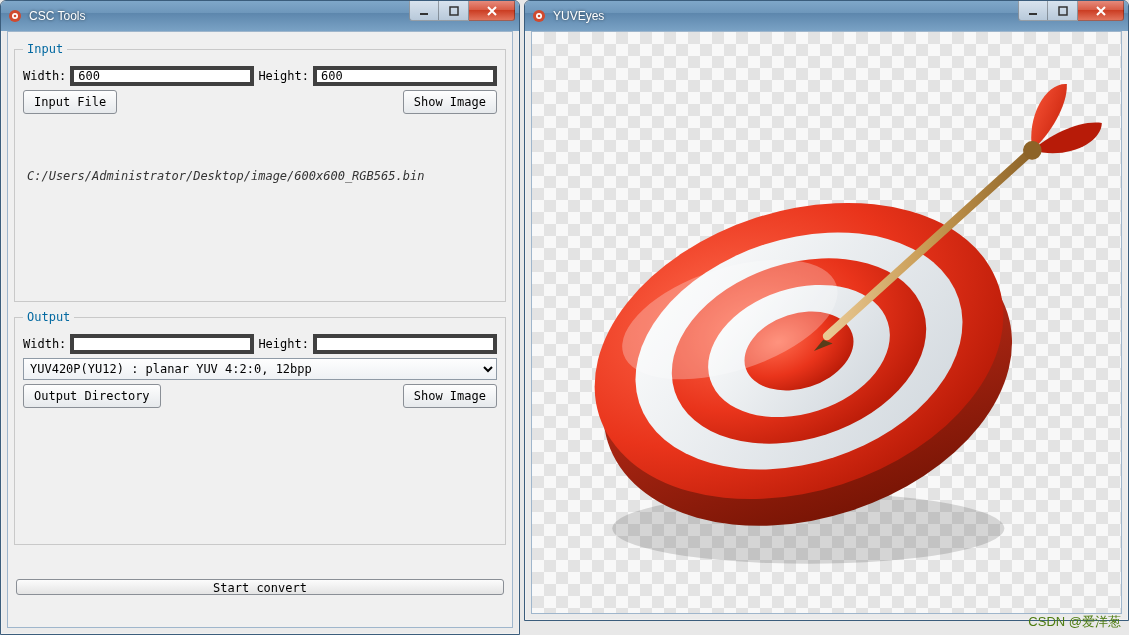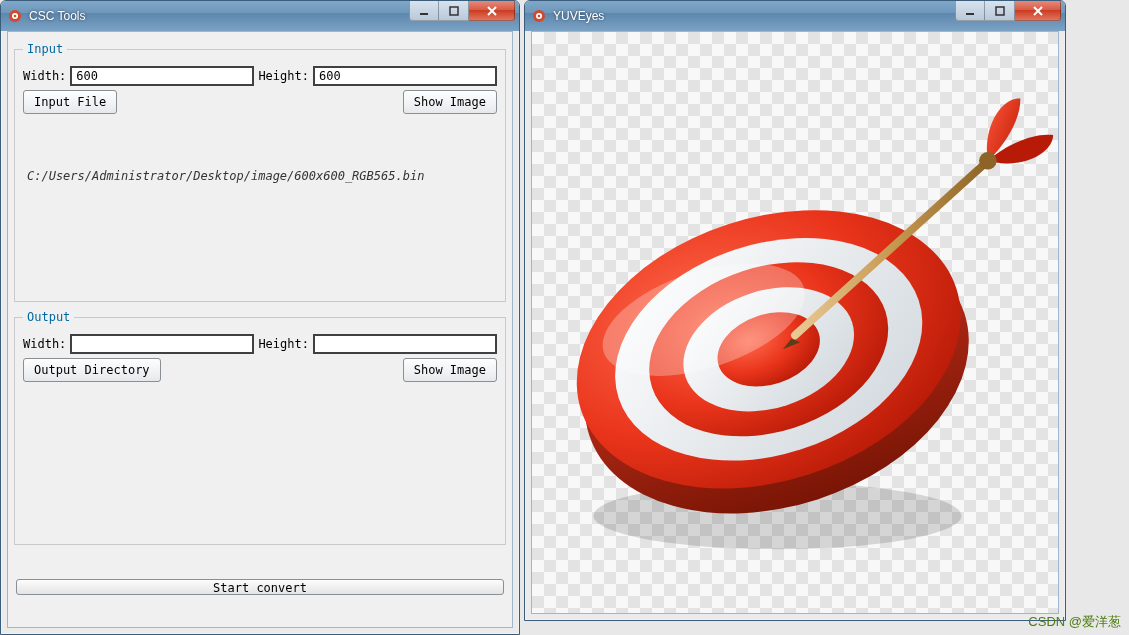--- a/index.html
+++ b/index.html
@@ -101,21 +101,21 @@
   fieldset.grp legend {
     padding: 0 4px;
     color: #0369a1;
     font-family: "SimSun", monospace;
   }
   .row { display: flex; align-items: center; gap: 4px; margin-bottom: 4px; justify-content: flex-end; }
   .lbl { white-space: nowrap; }
   input[type=text].fld {
     flex: 1;
     height: 20px;
-    border: 2px solid #404040;
+    border: 4px solid #404040;
     padding: 1px 4px;
     font-family: "SimSun", monospace;
     font-size: 12px;
   }
   select.combo {
     width: 100%;
     height: 22px;
     border: 1px solid #8f9aa6;
     background: linear-gradient(#fefefe, #eef1f4);
     font-family: "SimSun", monospace;
@@ -227,32 +227,37 @@
       </fieldset>
 
       <fieldset class="grp" id="grp-output">
         <legend>Output</legend>
         <div class="row">
           <span class="lbl">Width:</span>
           <input type="text" class="fld" value="" style="">
           <span class="lbl">Height:</span>
           <input type="text" class="fld" value="" style="">
         </div>
+        <div class="row">
+          <select class="combo">
+            <option>YUV420P(YU12) : planar YUV 4:2:0, 12bpp</option>
+          </select>
+        </div>
         <div class="btnrow">
           <button class="btn">Output Directory</button>
           <button class="btn">Show Image</button>
         </div>
       </fieldset>
 
       <button class="start-btn">Start convert</button>
     </div>
   </div>
 </div>
 
-<div class="window" style="left:524px; top:0; width:542px; height:621px;">
+<div class="window" style="left:524px; top:0; width:605px; height:621px;">
   <div class="titlebar">
     <span class="app-icon">
       <svg width="16" height="16" viewBox="0 0 16 16">
           <circle cx="8" cy="8" r="6" fill="#d04a2f"></circle>
           <circle cx="8" cy="8" r="3" fill="#fff"></circle>
           <circle cx="8" cy="8" r="1.3" fill="#d04a2f"></circle>
         </svg>
     </span>
     <span>YUVEyes</span>
     <div class="win-btns">

